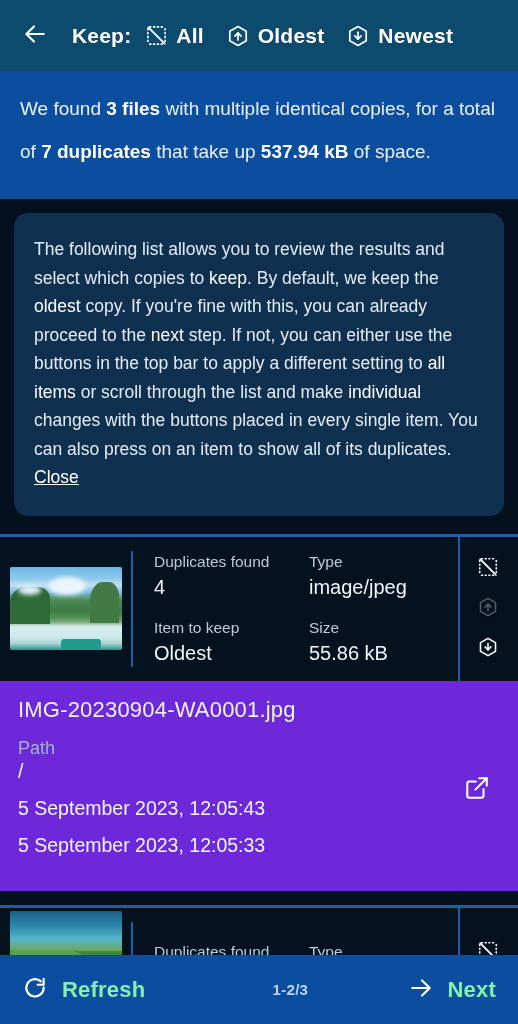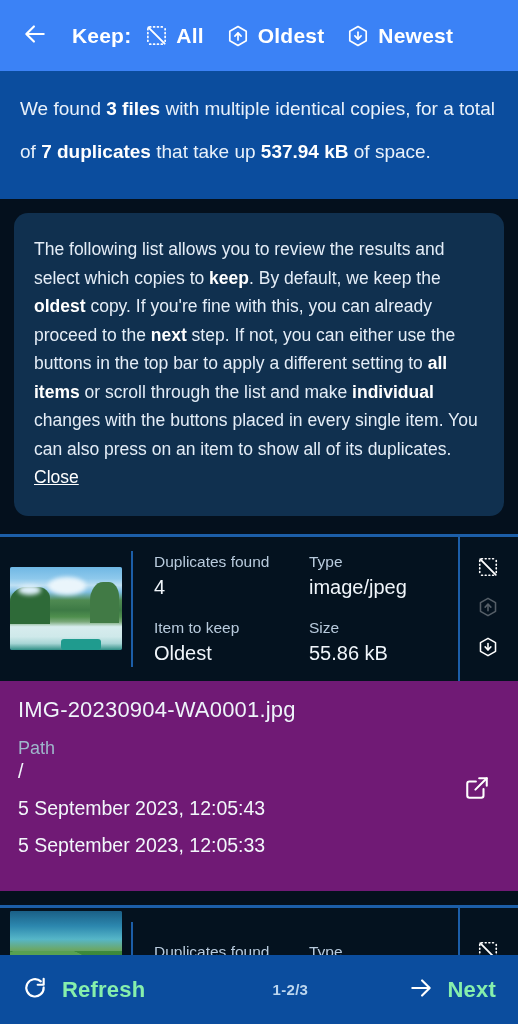--- a/index.html
+++ b/index.html
@@ -6,21 +6,21 @@
   html, body {
     width: 518px; height: 1024px;
     background: #04101d;
     font-family: "Liberation Sans", sans-serif;
     overflow: hidden;
   }
   #app { position: relative; width: 518px; height: 1024px; background: #04101d; display: flex; flex-direction: column; }
 
   
   .topbar {
-    background: #3b82f6;
+    background: #0c4a6e;
     height: 71px;
     display: flex; align-items: center;
     padding: 0 14px;
     flex: 0 0 auto;
   }
   .back-btn {
     width: 42px; height: 42px;
     display: flex; align-items: center; justify-content: center;
     cursor: pointer;
   }
@@ -50,21 +50,21 @@
   .content { flex: 1 1 auto; overflow: hidden; position: relative; background: #04101d; }
 
   
   .infocard {
     margin: 14px 14px 0 14px;
     background: #10304f;
     border-radius: 14px;
     padding: 22px 20px 24px 20px;
   }
   .infocard p { color: #e4edf7; font-size: 17.5px; line-height: 28.5px; }
-  .infocard b { color: #ffffff; font-weight: 700; }
+  .infocard b { color: #ffffff; font-weight: 400; }
   .infocard .closelink { color: #ffffff; text-decoration: underline; cursor: pointer; font-weight: 400; }
 
   
   .list { margin-top: 18px; }
   .item { position: relative; }
   .item-top-rule { height: 3px; background: #1c5ea8; width: 100%; }
   .item-body { display: flex; background: #04121f; min-height: 144px; }
   .thumb-wrap {
     width: 131px; flex: 0 0 131px;
     display: flex; align-items: center; justify-content: center;
@@ -114,21 +114,21 @@
   .actions {
     width: 60px; flex: 0 0 60px;
     display: flex; flex-direction: column; align-items: center; justify-content: space-around;
     padding: 12px 0; position: relative;
   }
   .actions-rule { position: absolute; left: 0; top: 0; bottom: 0; width: 2px; background: #1c5ea8; }
   .act { width: 40px; height: 40px; display:flex; align-items:center; justify-content:center; cursor:pointer; }
   .act.dim { opacity: .32; }
 
   
-  .detail { background: #701a75; padding: 10px 18px 22px 18px; position: relative; }
+  .detail { background: #6d28d9; padding: 10px 18px 22px 18px; position: relative; }
   .detail-name { color: #eef4fa; font-size: 22px; font-weight: 400; letter-spacing: .2px; padding: 6px 0 16px 0; }
   .d-label { color: #9fb6cb; font-size: 18px; line-height: 19px; }
   .d-value { color: #f2f7fb; font-size: 19.5px; line-height: 27px; margin-bottom: 10px; }
   .d-value.path { letter-spacing: .5px; }
   .open-ext { position: absolute; right: 24px; top: 92px; width: 34px; height: 34px; display:flex; align-items:center; justify-content:center; cursor:pointer; }
 
   
   .item.partial { margin-top: 14px; }
   .item.partial .item-body { min-height: 90px; }
 

